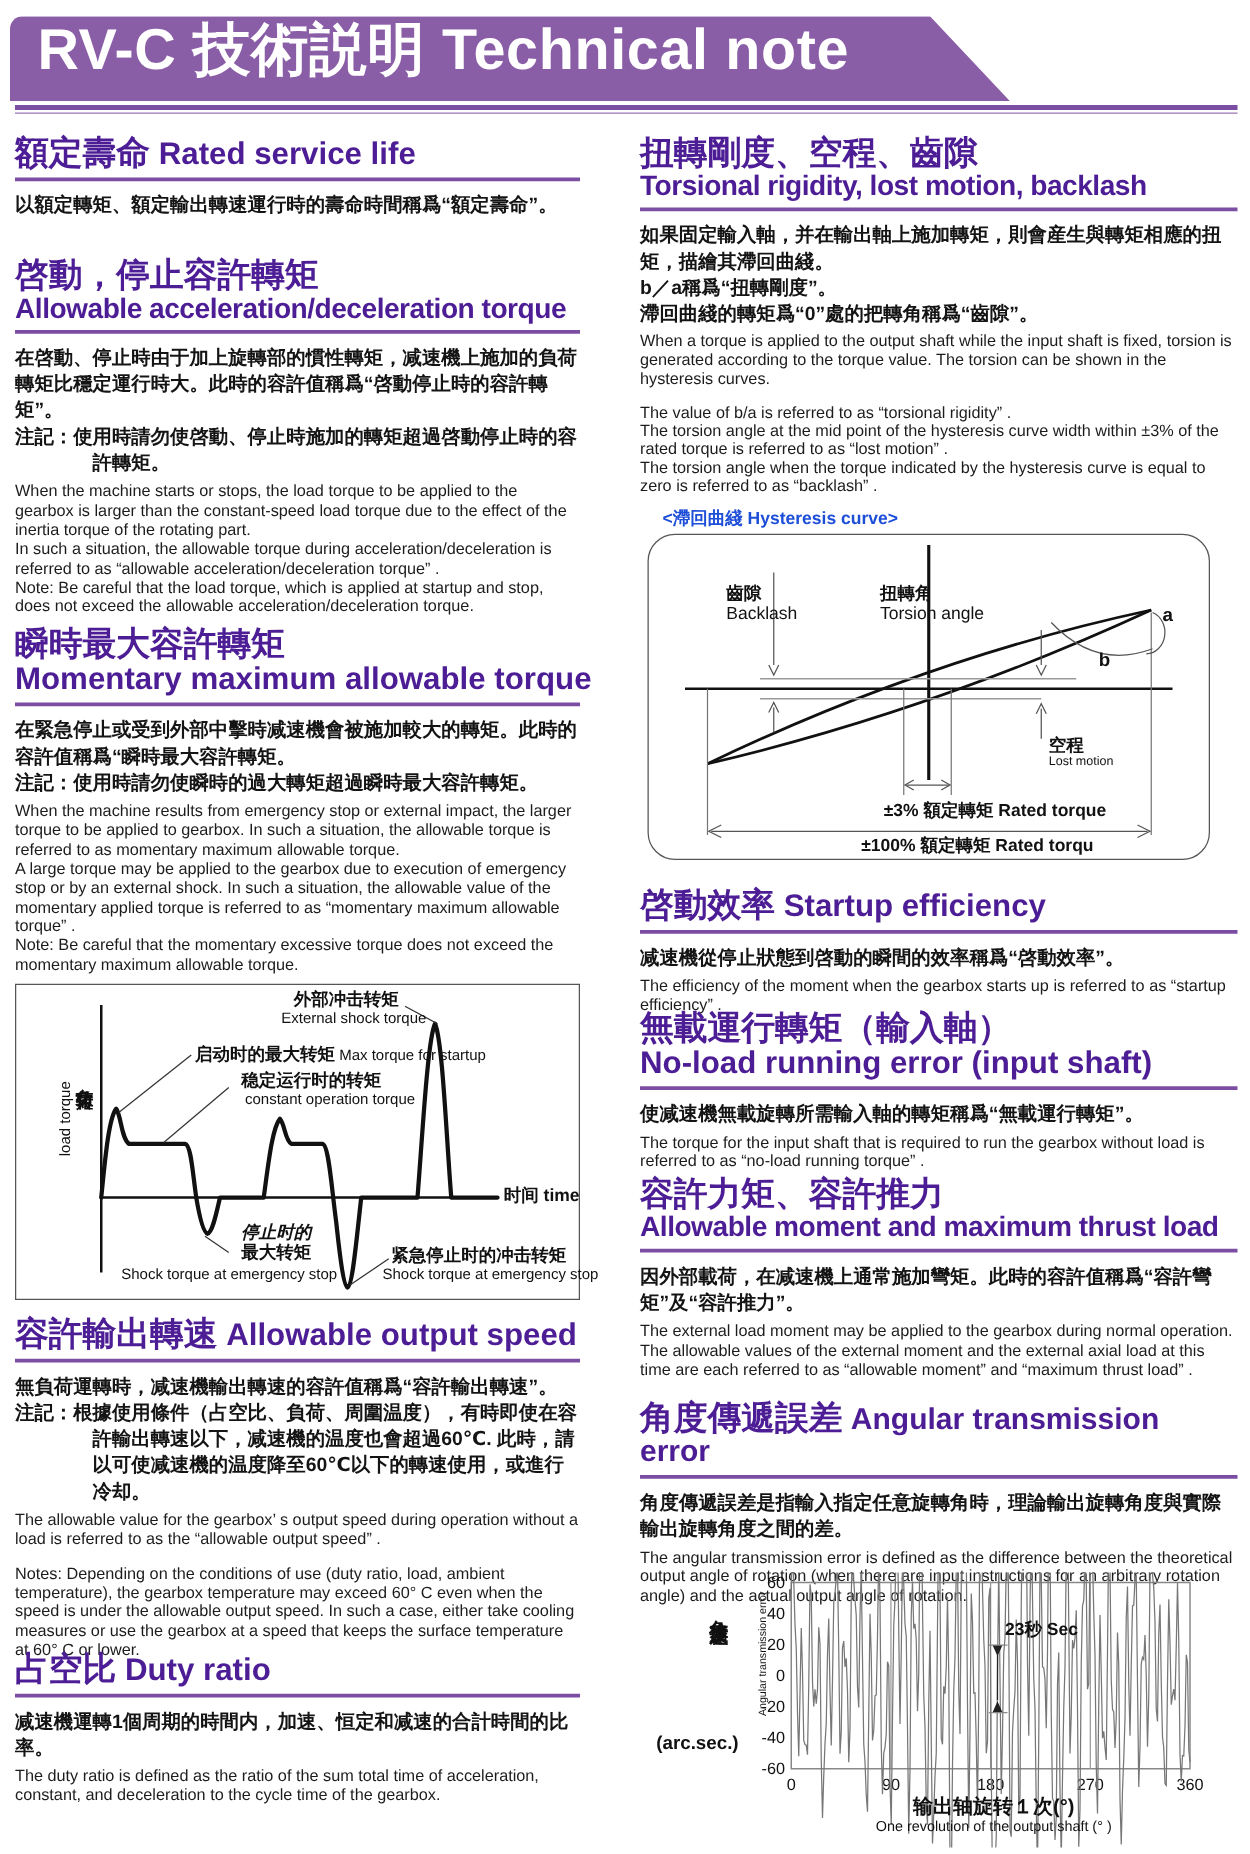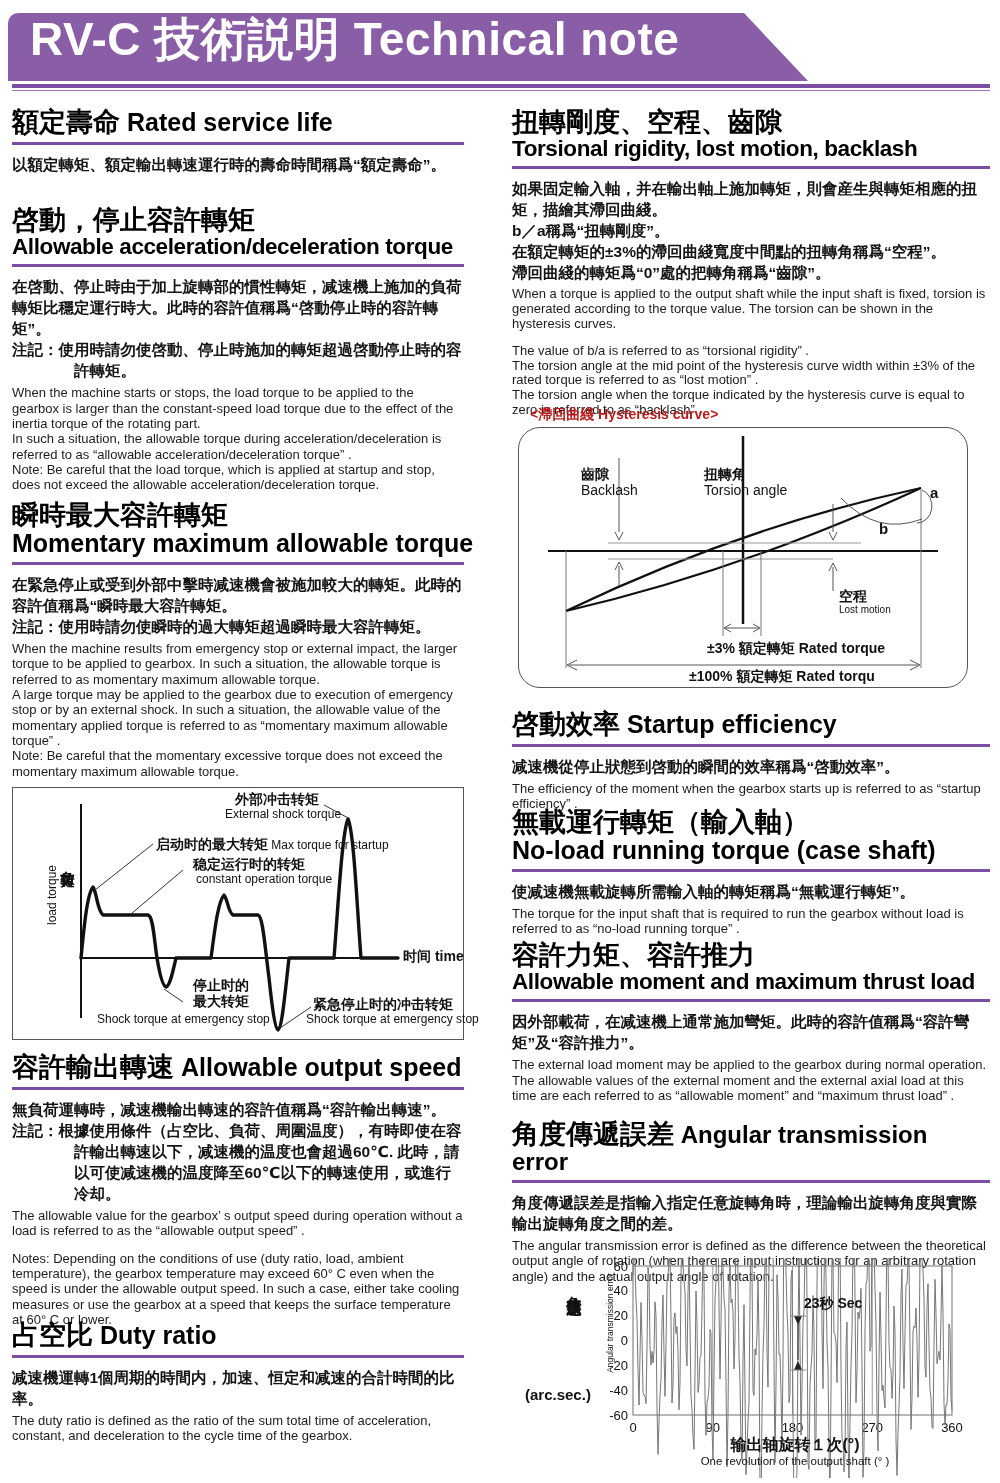--- a/index.html
+++ b/index.html
@@ -20,37 +20,37 @@
     position:absolute; left:30px; top:9px; color:#ffffff;
     font-size:46px; font-weight:bold; letter-spacing:0.5px; white-space:nowrap;
   }
   .banner-rule  { position:absolute; left:12px; top:84px; width:978px; height:4px; background:#7b4ea3; }
   .banner-rule2 { position:absolute; left:12px; top:90px; width:978px; height:1px; background:#9a76b5; }
 
   
   .sec { position:absolute; }
   .col-l { left:12px;  width:452px; }
   .col-r { left:512px; width:478px; }
-  .hd { color:#000000; font-weight:bold; border-bottom:3px solid #7b4ea3; padding-bottom:5px; line-height:1.08; }
+  .hd { color:#4c1d95; font-weight:bold; border-bottom:3px solid #7b4ea3; padding-bottom:5px; line-height:1.08; }
   .hd .zh { font-size:27px; }
   .hd .en { font-size:25px; }
   .hd .en-long { font-size:22.5px; letter-spacing:-0.4px; }
   .hd .line { display:block; white-space:nowrap; }
   .body-zh { font-size:15.5px; font-weight:bold; line-height:21px; color:#141414; margin-top:9px; }
   .body-en { font-size:13px; line-height:15.3px; color:#1c1c1c; margin-top:4px; }
   .hang { padding-left:62px; text-indent:-62px; }
 
   
   .diagram { position:absolute; border:1.5px solid #555; background:#fff; }
   .dlabel  { position:absolute; white-space:nowrap; color:#111; }
   .dlabel-zh { font-size:14px; font-weight:bold; }
   .dlabel-en { font-size:12px; }
   .vert-zh { writing-mode:vertical-rl; text-orientation:upright; letter-spacing:1px; }
   .rot-en  { transform:rotate(-90deg); transform-origin:center center; }
-  .caption { position:absolute; font-size:14px; font-weight:bold; color:#b91c1c; white-space:nowrap; }
+  .caption { position:absolute; font-size:14px; font-weight:bold; color:#1d4ed8; white-space:nowrap; }
   svg { position:absolute; left:0; top:0; }
   svg text { font-family:"Liberation Sans","DejaVu Sans",sans-serif; fill:#111; }
 </style>
 </head>
 <body>
 
 <div class="page">
 
   <div class="banner"></div>
   <div class="banner-title">RV-C 技術説明 Technical note</div>
@@ -101,21 +101,21 @@
       <path d="M298,219 L267,240" stroke="#333" stroke-width="1" fill="none"></path>
     </svg>
     <div class="dlabel dlabel-zh vert-zh" style="left:46px; top:72px;">负荷转矩</div>
     <div class="dlabel dlabel-en rot-en" style="left:-6px; top:100px; width:90px; text-align:center;">load torque</div>
     <div class="dlabel dlabel-zh" style="left:222px; top:3px;">外部冲击转矩</div>
     <div class="dlabel dlabel-en" style="left:212px; top:19px;">External shock torque</div>
     <div class="dlabel" style="left:143px; top:47px;"><span class="dlabel-zh">启动时的最大转矩</span><span class="dlabel-en"> Max torque for startup</span></div>
     <div class="dlabel dlabel-zh" style="left:180px; top:68px;">稳定运行时的转矩</div>
     <div class="dlabel dlabel-en" style="left:183px; top:84px;">constant operation torque</div>
     <div class="dlabel dlabel-zh" style="left:390px; top:160px;">时间 time</div>
-    <div class="dlabel dlabel-zh" style="left:180px; top:189px;">停止时的</div>
+    <div class="dlabel dlabel-zh" style="left:180px; top:189px;font-style:italic;">停止时的</div>
     <div class="dlabel dlabel-zh" style="left:180px; top:205px;">最大转矩</div>
     <div class="dlabel dlabel-en" style="left:84px; top:224px;">Shock torque at emergency stop</div>
     <div class="dlabel dlabel-zh" style="left:300px; top:208px;">紧急停止时的冲击转矩</div>
     <div class="dlabel dlabel-en" style="left:293px; top:224px;">Shock torque at emergency stop</div>
   </div>
 
   <div class="sec col-l" style="top:1053px">
     <div class="hd"><span class="zh">容許輸出轉速</span><span class="en"> Allowable output speed</span></div>
     <div class="body-zh">無負荷運轉時，减速機輸出轉速的容許值稱爲“容許輸出轉速”。</div>
     <div class="body-zh hang" style="margin-top:0">注記：根據使用條件（占空比、負荷、周圍温度），有時即使在容許輸出轉速以下，减速機的温度也會超過60℃. 此時，請以可使减速機的温度降至60℃以下的轉速使用，或進行冷却。</div>
@@ -129,21 +129,20 @@
     <div class="body-en">The duty ratio is defined as the ratio of the sum total time of acceleration, constant, and deceleration to the cycle time of the gearbox.</div>
   </div>
 
   <div class="sec col-r" style="top:108px">
     <div class="hd">
       <span class="line zh">扭轉剛度、空程、齒隙</span>
       <span class="line en-long">Torsional rigidity, lost motion, backlash</span>
     </div>
     <div class="body-zh">如果固定輸入軸，并在輸出軸上施加轉矩，則會産生與轉矩相應的扭矩，描繪其滯回曲綫。</div>
     <div class="body-zh" style="margin-top:0">b／a稱爲“扭轉剛度”。</div>
-    <div class="body-zh" style="margin-top:0">在額定轉矩的±3%的滯回曲綫寬度中間點的扭轉角稱爲“空程”。</div>
     <div class="body-zh" style="margin-top:0">滯回曲綫的轉矩爲“0”處的把轉角稱爲“齒隙”。</div>
     <div class="body-en" style="line-height:14.8px">When a torque is applied to the output shaft while the input shaft is fixed, torsion is generated according to the torque value. The torsion can be shown in the hysteresis curves.</div>
     <div class="body-en" style="margin-top:12px; line-height:14.8px">The value of b/a is referred to as “torsional rigidity” .</div>
     <div class="body-en" style="margin-top:0; line-height:14.8px">The torsion angle at the mid point of the hysteresis curve width within ±3% of the rated torque is referred to as “lost motion” .</div>
     <div class="body-en" style="margin-top:0; line-height:14.8px">The torsion angle when the torque indicated by the hysteresis curve is equal to zero is referred to as “backlash” .</div>
   </div>
 
   <div class="caption" style="left:530px; top:406px;">&lt;滯回曲綫 Hysteresis curve&gt;</div>
 
   <div class="diagram" style="left:518px; top:427px; width:450px; height:261px;border-radius:22px;">
@@ -203,21 +202,21 @@
 
   <div class="sec col-r" style="top:710px">
     <div class="hd"><span class="zh">啓動效率</span><span class="en"> Startup efficiency</span></div>
     <div class="body-zh">减速機從停止狀態到啓動的瞬間的效率稱爲“啓動效率”。</div>
     <div class="body-en">The efficiency of the moment when the gearbox starts up is referred to as “startup efficiency” .</div>
   </div>
 
   <div class="sec col-r" style="top:808px">
     <div class="hd">
       <span class="line zh">無載運行轉矩（輸入軸）</span>
-      <span class="line en">No-load running torque (case shaft)</span>
+      <span class="line en">No-load running error (input shaft)</span>
     </div>
     <div class="body-zh">使减速機無載旋轉所需輸入軸的轉矩稱爲“無載運行轉矩”。</div>
     <div class="body-en">The torque for the input shaft that is required to run the gearbox without load is referred to as “no-load running torque” .</div>
   </div>
 
   <div class="sec col-r" style="top:941px">
     <div class="hd">
       <span class="line zh">容許力矩、容許推力</span>
       <span class="line en-long">Allowable moment and maximum thrust load</span>
     </div>

